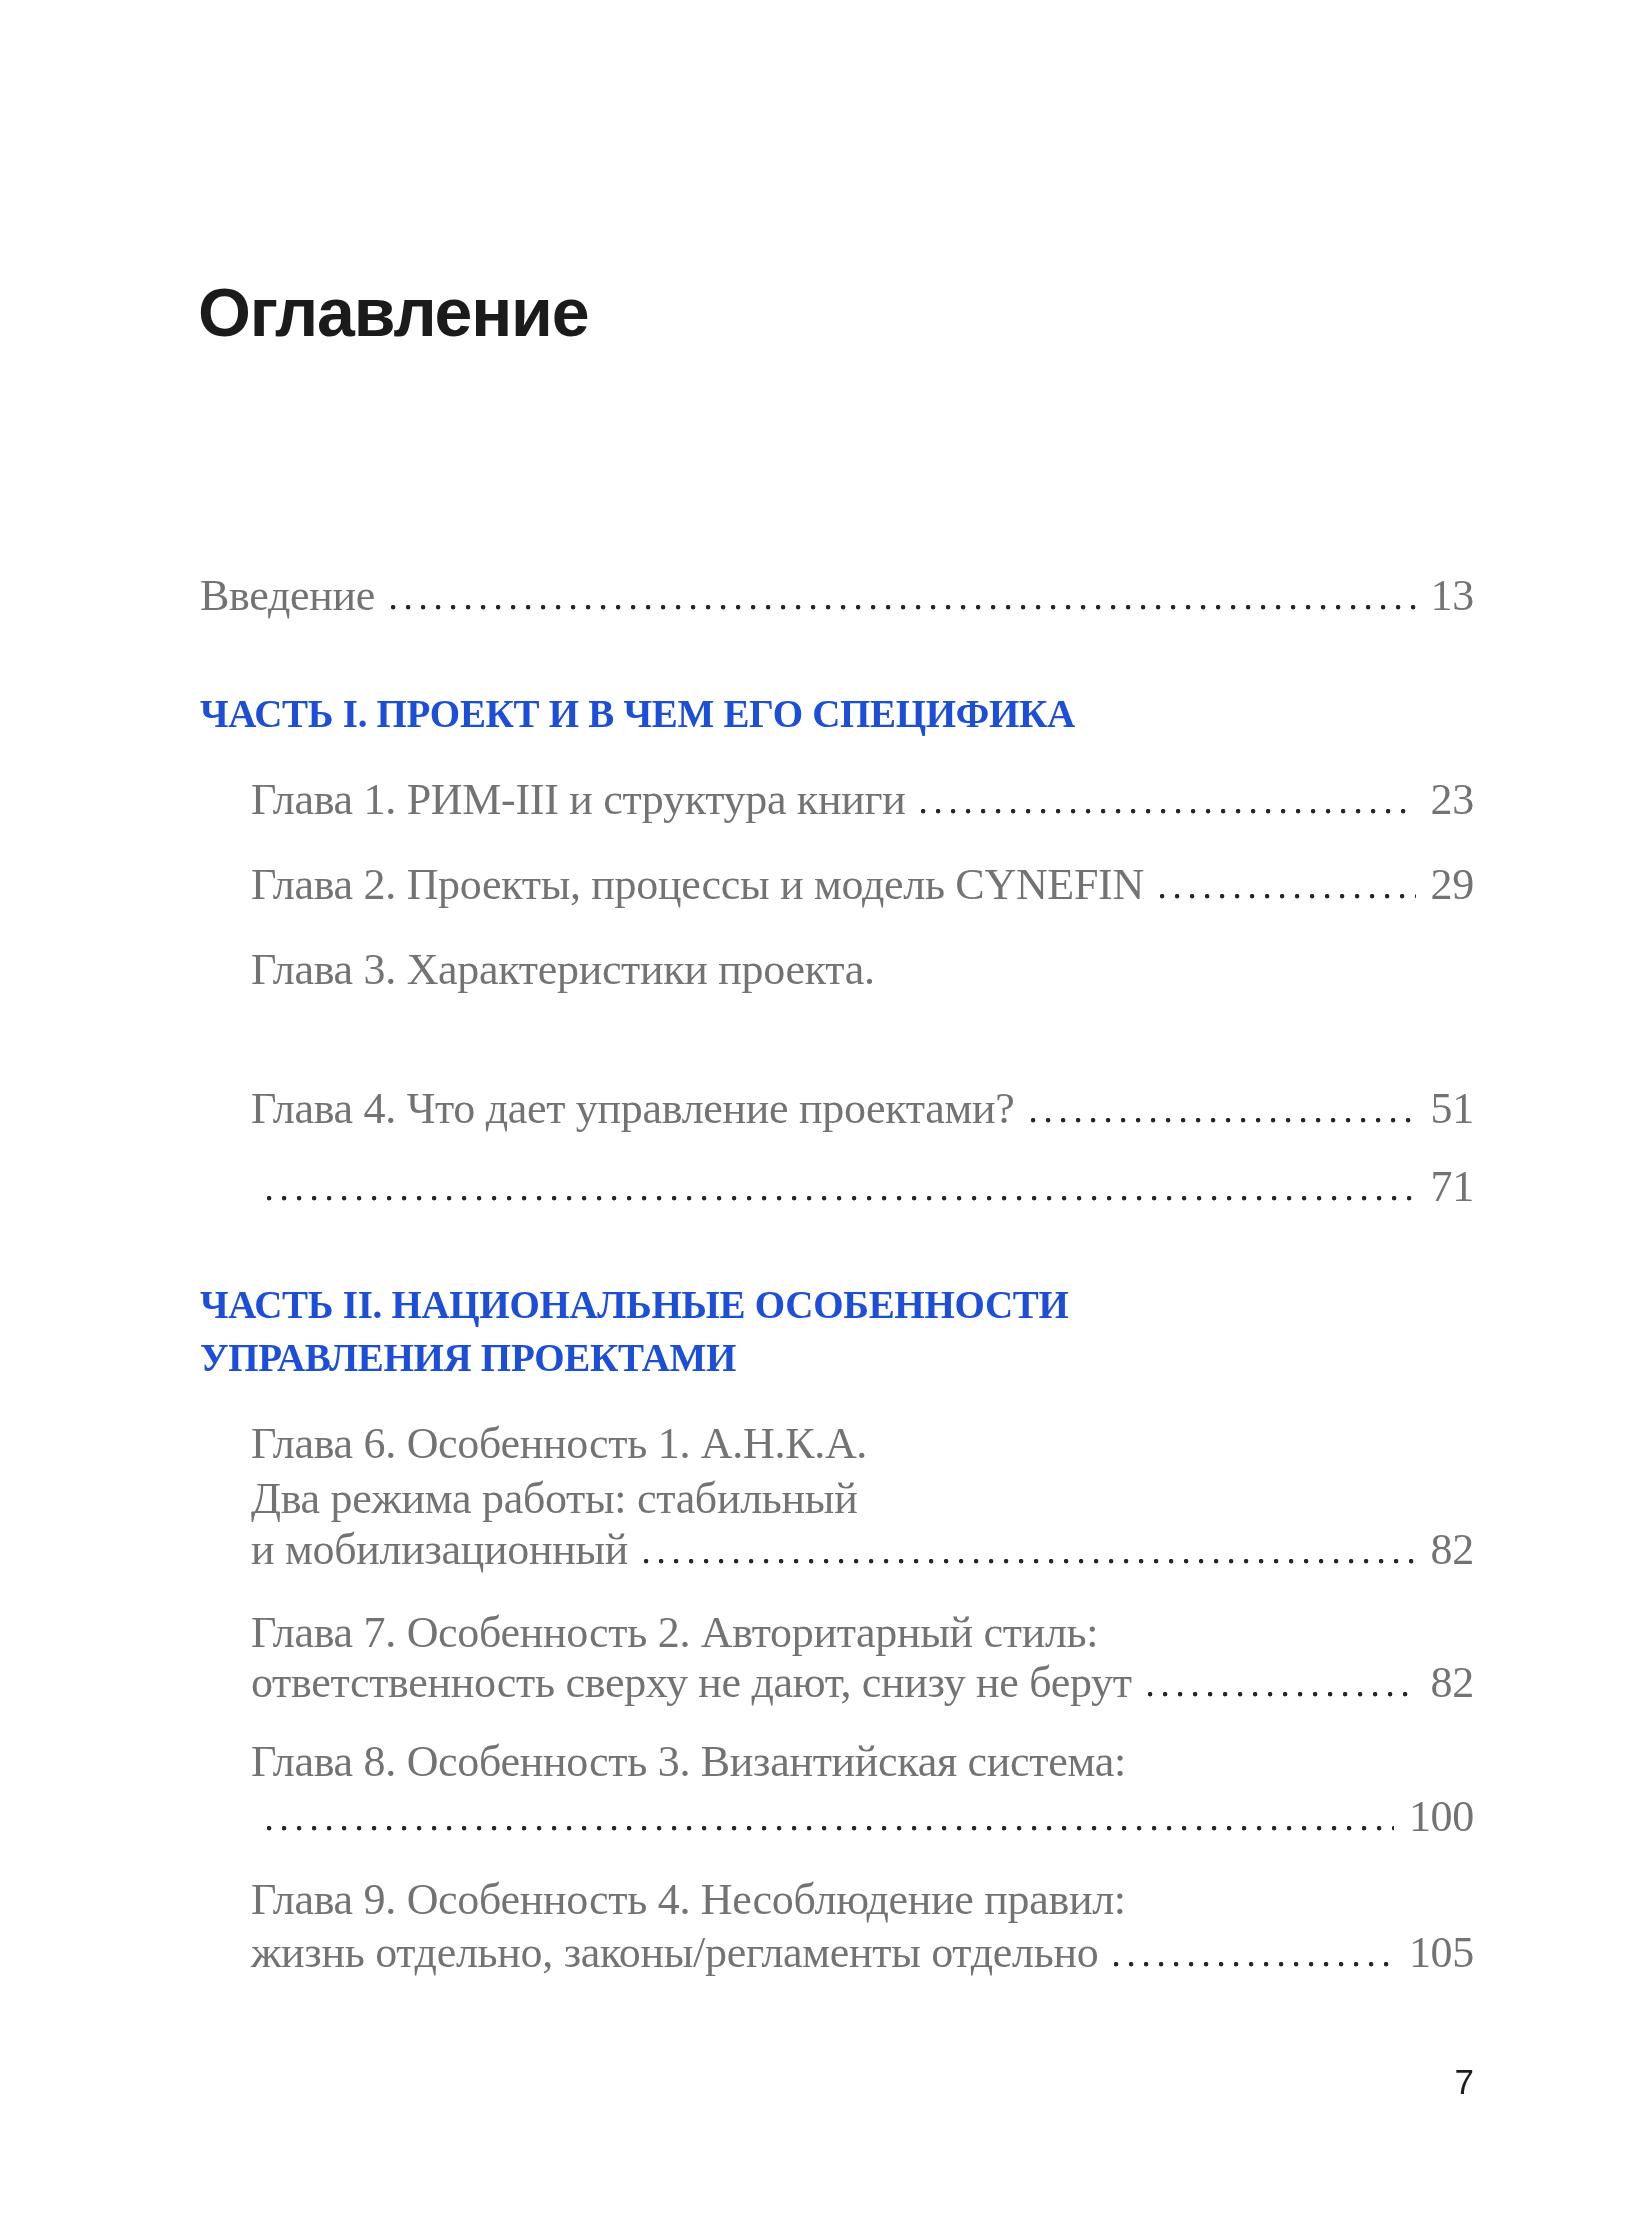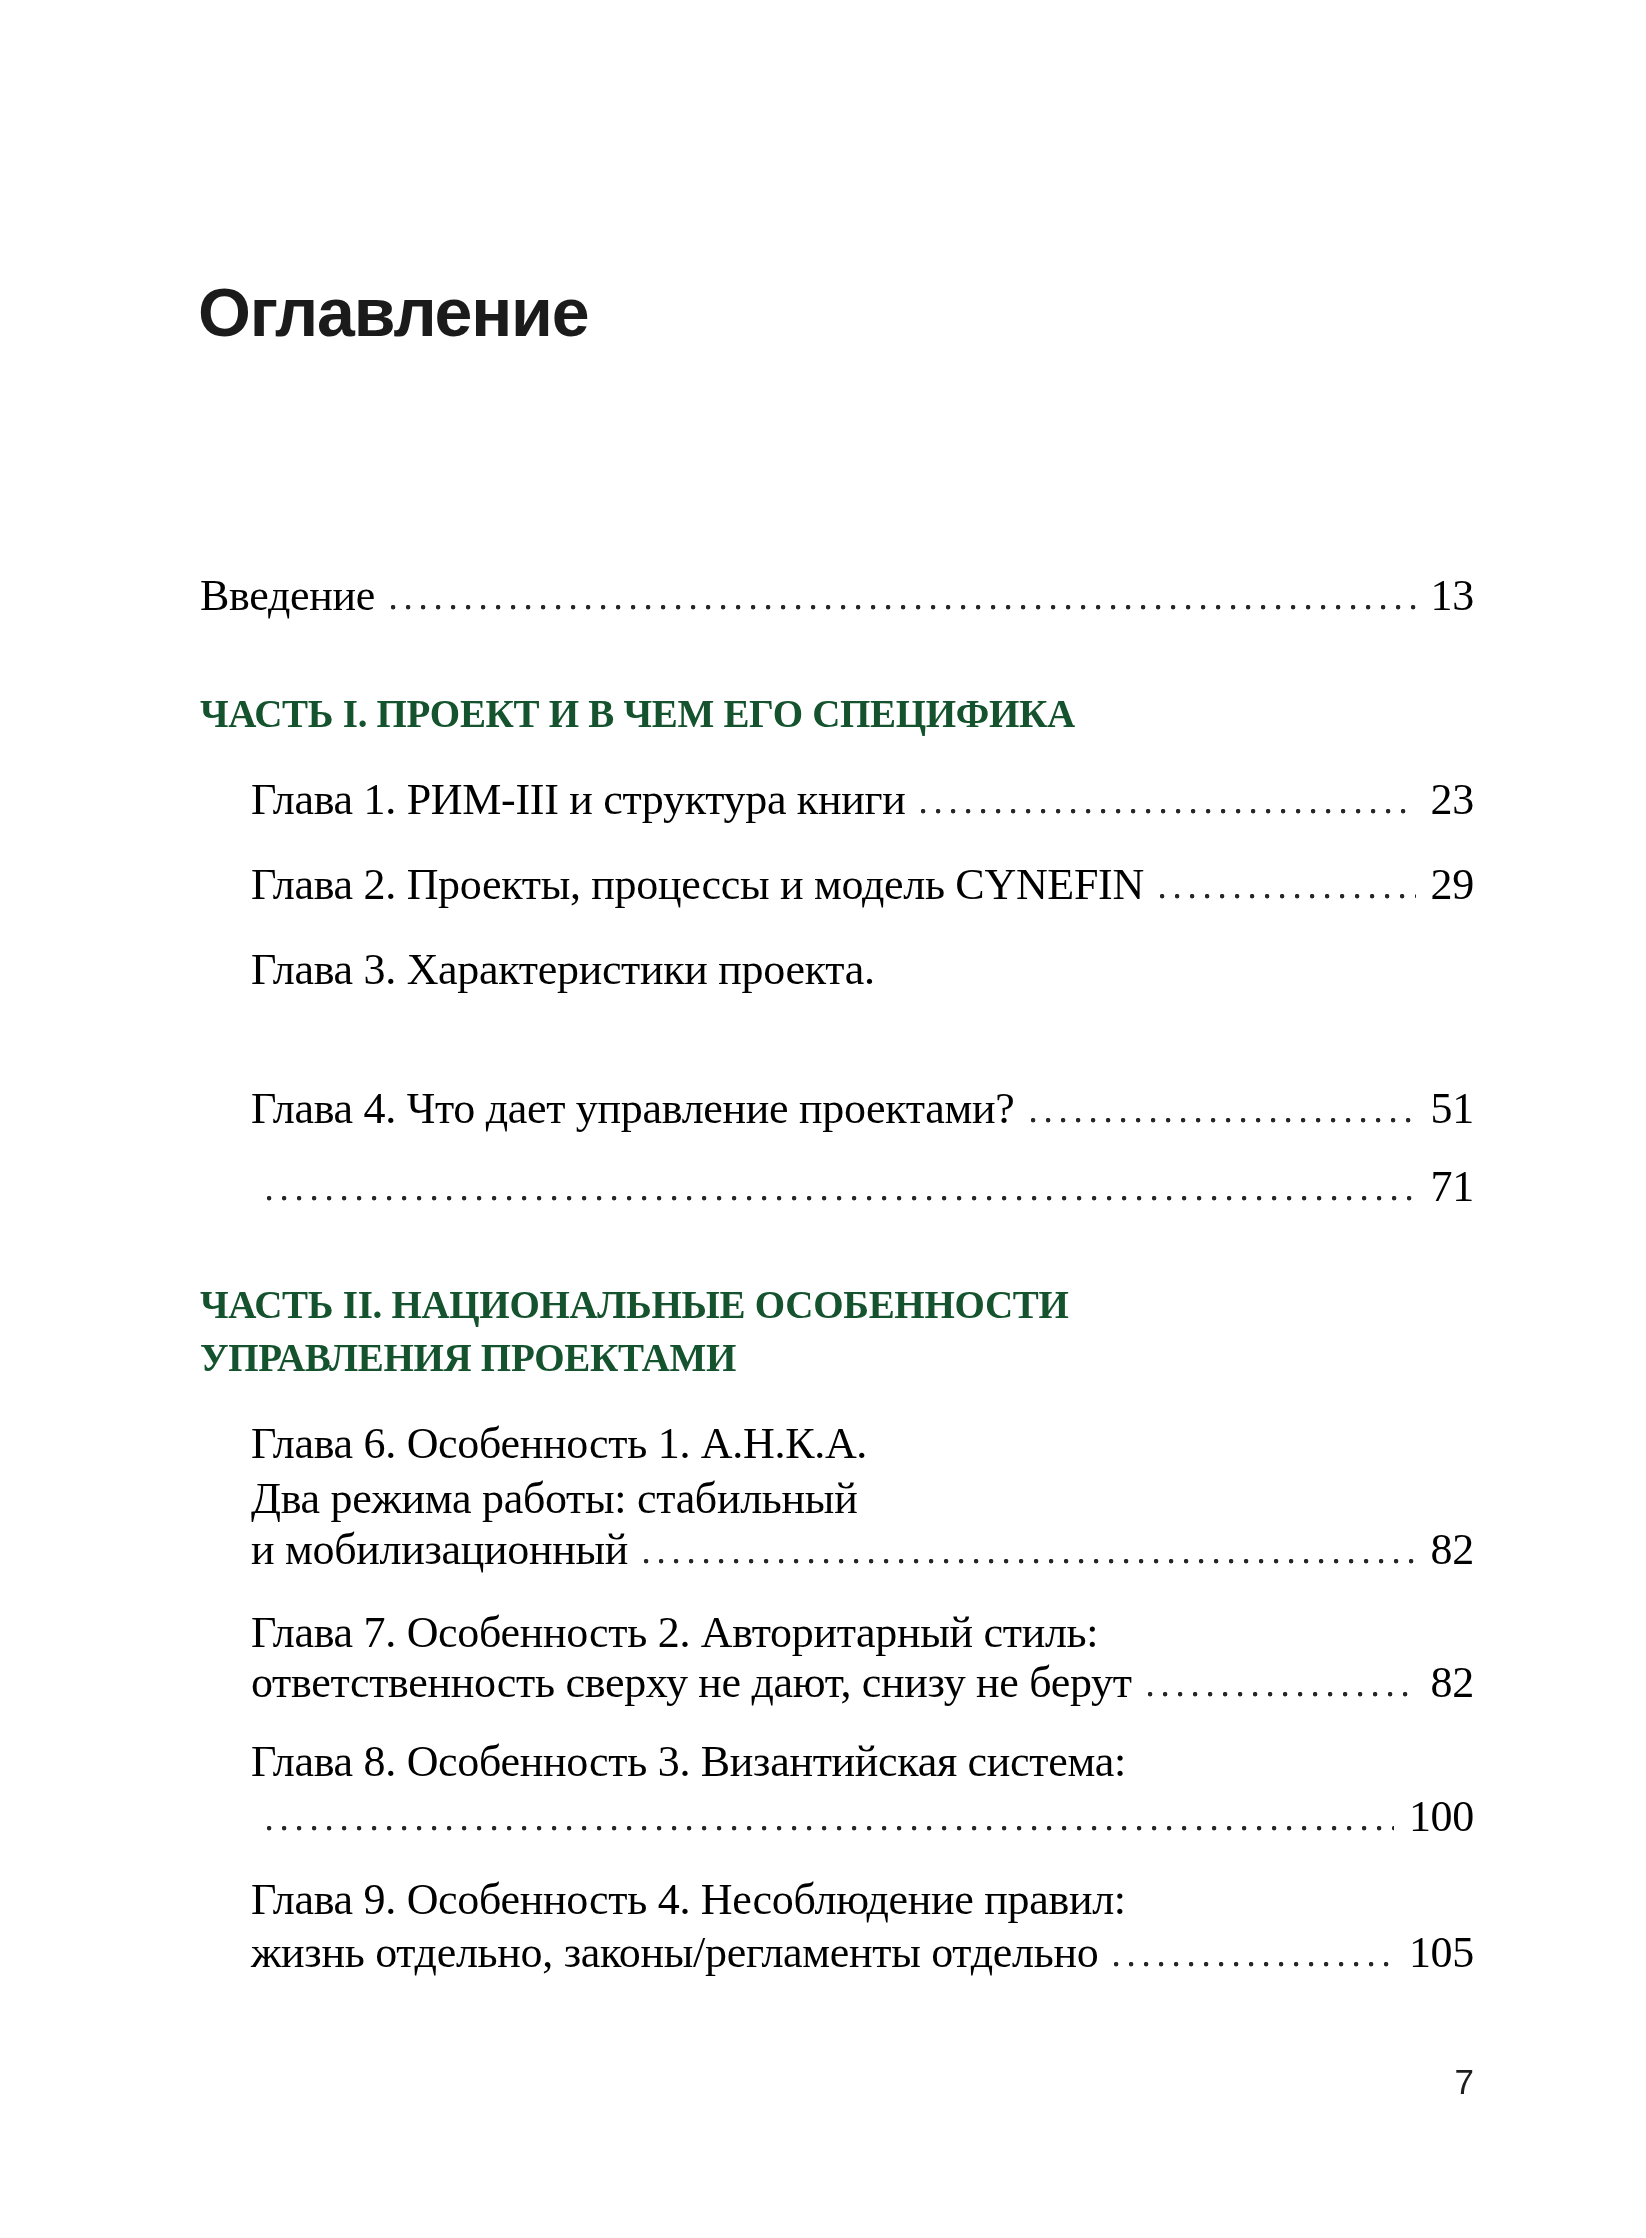--- a/index.html
+++ b/index.html
@@ -31,29 +31,29 @@
   }
   .row {
     position: absolute;
     right: 198px;
     display: flex;
     align-items: baseline;
     font-size: 44px;
     line-height: 1;
     letter-spacing: -0.3px;
     white-space: nowrap;
-    color: #000000;
+    color: #737373;
   }
   .row.flush  { left: 200px; }
   .row.indent { left: 251px; }
   .row.part {
     font-weight: 700;
     font-size: 39px;
     letter-spacing: -0.3px;
-    color: #14532d;
+    color: #1d4ed8;
   }
   .label { flex: 0 0 auto; }
   .leader {
     flex: 1 1 auto;
     height: 0;
     position: relative;
     align-self: baseline;
     min-width: 24px;
   }
   .leader::after {

